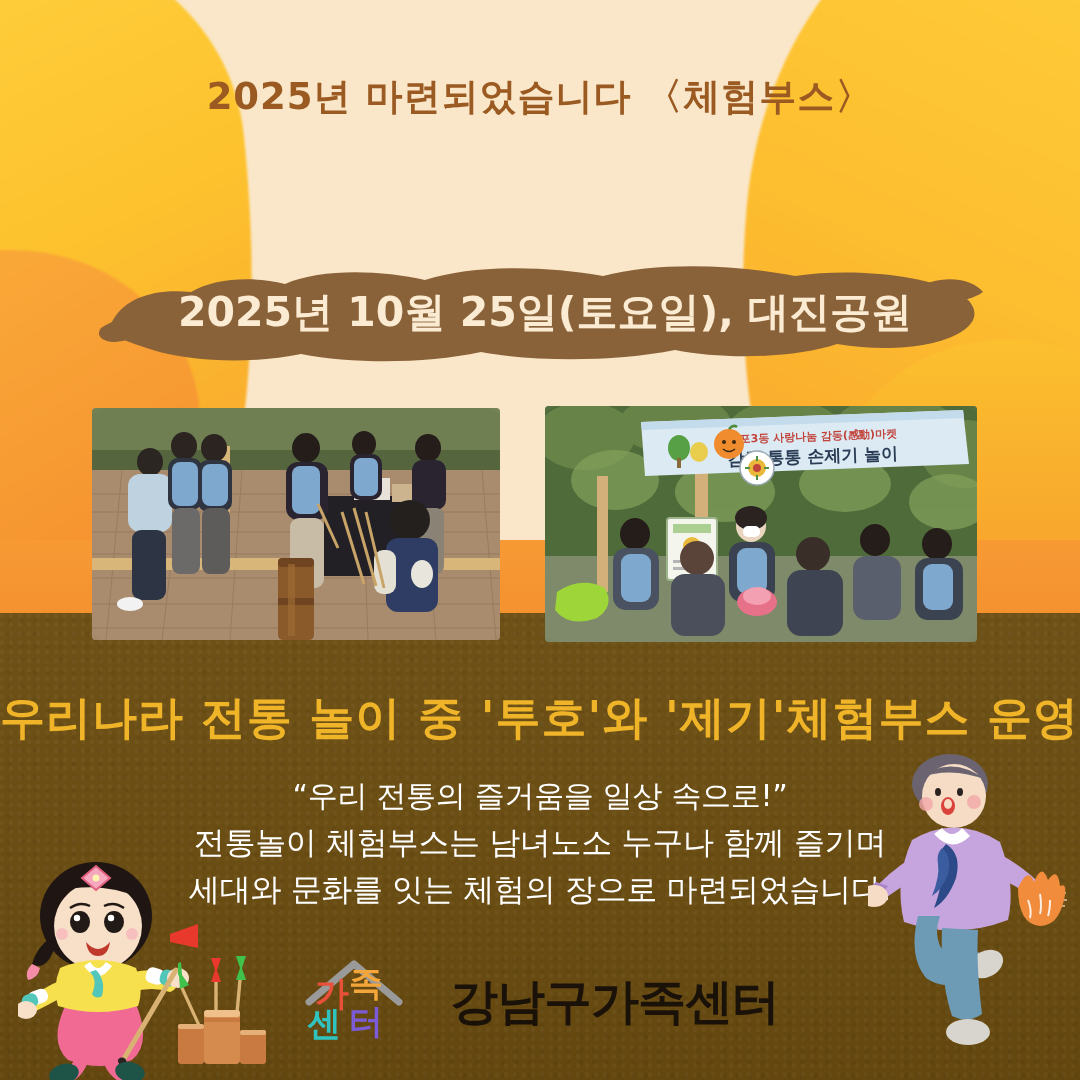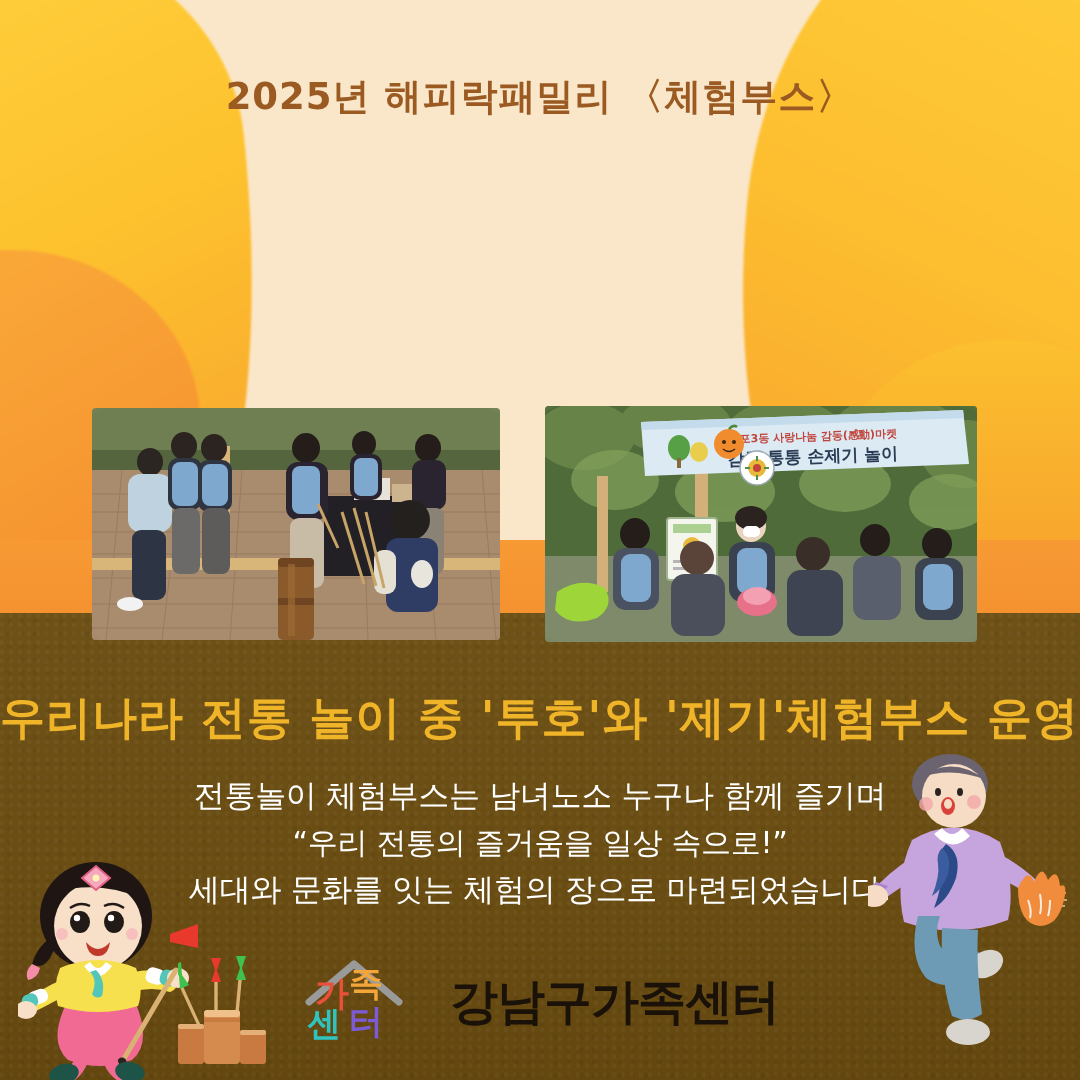--- a/index.html
+++ b/index.html
@@ -133,23 +133,34 @@
   <div class="top-bg">
     <div class="blob blob-left"></div>
     <div class="blob blob-left2"></div>
     <div class="blob blob-right"></div>
     <div class="blob blob-right2"></div>
     <div class="orange-strip"></div>
   </div>
 
   <div class="bottom-bg"></div>
 
-  <div class="subtitle">2025년 해피락패밀리 〈체험부스〉</div>
-
-
+  <div class="subtitle">2025년 마련되었습니다 〈체험부스〉</div>
+
+
+  <div class="brush-wrap">
+    <svg width="890" height="108" viewBox="0 0 890 108">
+      <path fill="#8A6239" d="M18,62 C30,40 60,30 96,34 C120,20 158,18 190,26 C226,10 286,12 330,22
+        C380,6 452,8 508,18 C560,4 640,6 700,18 C754,10 820,16 858,32 C884,44 886,62 866,74
+        C840,90 790,94 742,86 C700,100 630,102 580,92 C520,104 440,104 386,94 C330,106 258,106 206,96
+        C160,106 96,104 58,92 C26,82 8,76 18,62 Z"></path>
+      <path fill="#8A6239" d="M6,70 C24,58 50,54 74,60 C62,72 40,82 20,84 C8,84 0,78 6,70 Z"></path>
+      <path fill="#8A6239" d="M836,24 C856,18 878,22 888,34 C874,44 852,46 834,40 C826,34 828,27 836,24 Z"></path>
+    </svg>
+    <div class="date-text">2025년 10월 25일(토요일), 대진공원</div>
+  </div>
 
   <div class="photo photo-left">
     <svg width="408" height="232" viewBox="0 0 408 232">
       <defs>
         <clipPath id="clipL">
             <rect x="0" y="0" width="408" height="232" rx="4"></rect>
           </clipPath>
       </defs>
       <g clip-path="url(#clipL)">
         <rect x="0" y="0" width="408" height="232" fill="#B9A18B"></rect>
@@ -321,22 +332,22 @@
         <g>
             <path d="M12,186 q24,-16 48,-4 q10,18 -8,30 q-28,10 -42,-8 Z" fill="#9ED63A"></path>
           </g>
       </g>
     </svg>
   </div>
 
   <div class="headline">우리나라 전통 놀이 중 '투호'와 '제기'체험부스 운영</div>
 
   <div class="body-text">
+    <span class="ln quote">“우리 전통의 즐거움을 일상 속으로!”</span>
     <span class="ln">전통놀이 체험부스는 남녀노소 누구나 함께 즐기며</span>
-    <span class="ln quote">“우리 전통의 즐거움을 일상 속으로!”</span>
     <span class="ln">세대와 문화를 잇는 체험의 장으로 마련되었습니다.</span>
   </div>
 
   <div class="mascot-girl">
     <svg width="250" height="262" viewBox="0 0 250 262">
       <g>
           <path d="M34,118 q-16,12 -20,28 q10,6 18,-6 q6,-12 8,-18 Z" fill="#1F1613"></path>
         <path d="M14,146 q-8,8 -4,16 q10,-2 12,-12 Z" fill="#F58CA8"></path>
         </g>
       <ellipse cx="78" cy="98" rx="56" ry="54" fill="#1F1613"></ellipse>

